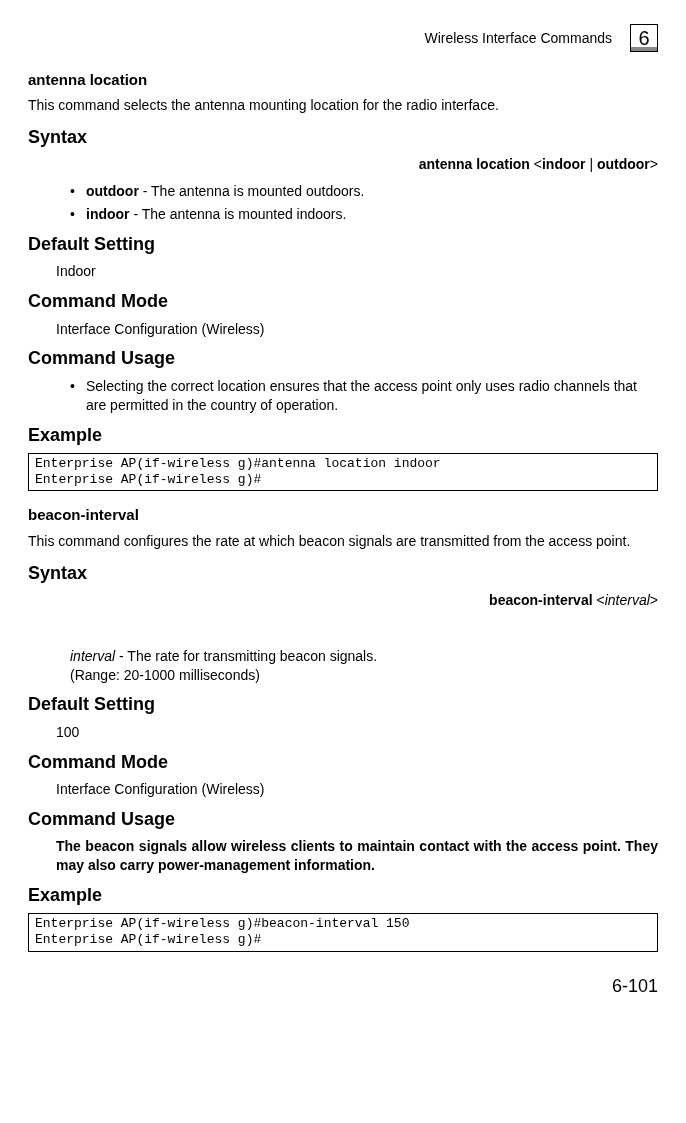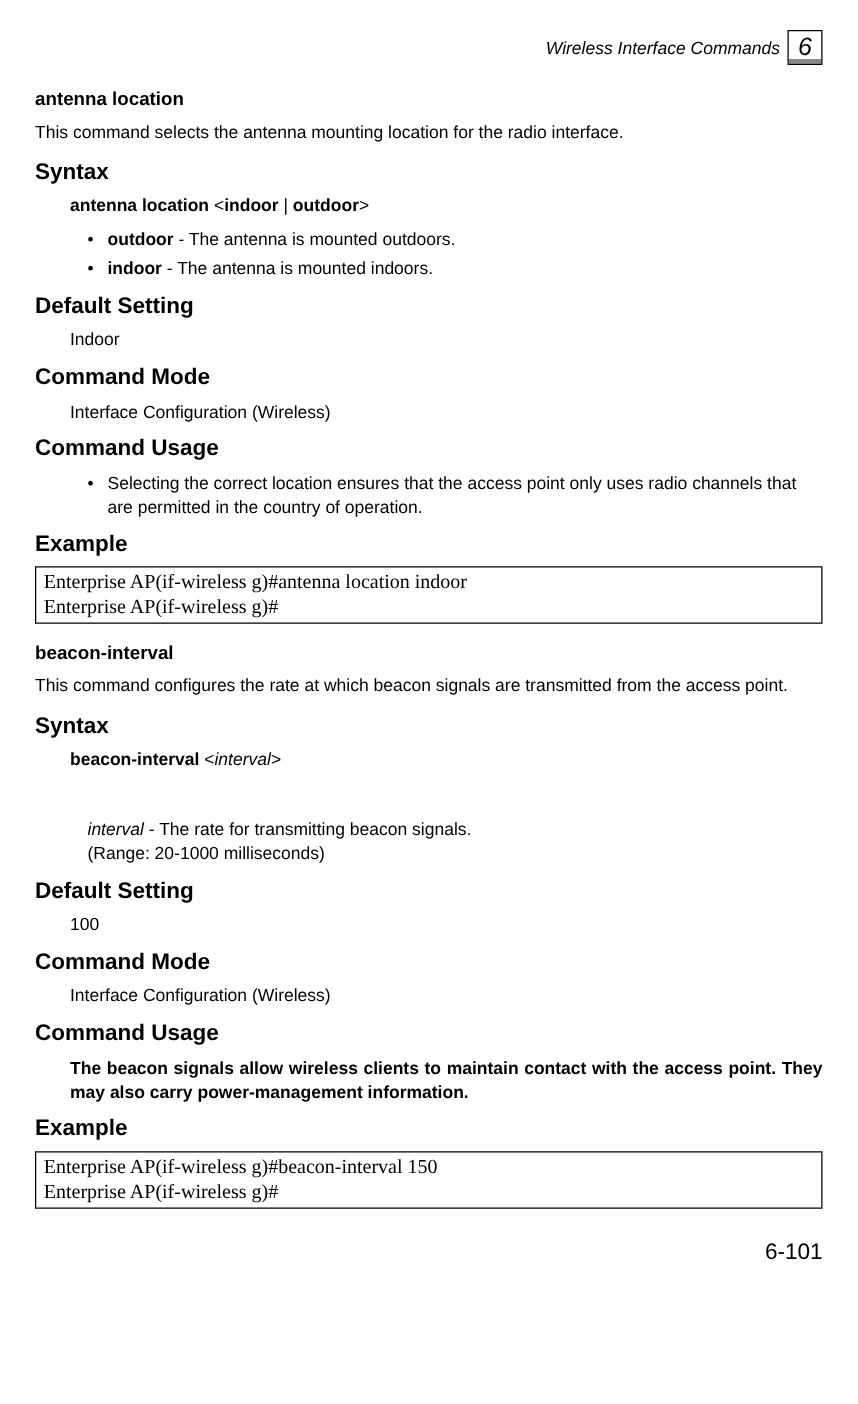--- a/index.html
+++ b/index.html
@@ -9,23 +9,22 @@
     font-size: 14px;
     color: #000;
     width: 686px;
     box-sizing: border-box;
     line-height: 1.35;
   }
   .header-row {
     display: flex;
     justify-content: flex-end;
     align-items: center;
-    gap: 6px;
+    gap: 18px;
     margin-bottom: 18px;
-    font-style: italic;
   }
   .header-text {
     font-weight: normal;
     font-size: 14px;
   }
   .chapter-box {
     border: 1px solid #000;
     width: 26px;
     height: 26px;
     display: flex;
@@ -57,20 +56,21 @@
   }
   .indent2 {
     margin-left: 42px;
     margin-bottom: 6px;
     margin-top: 37px;
   }
   .syntax-line {
     font-weight: bold;
     margin-left: 28px;
     margin-bottom: 8px;
+    text-align: right;
   }
   .syntax-line .nonbold {
     font-weight: normal;
   }
   .bullet-list {
     list-style: none;
     padding: 0;
     margin: 0 0 8px 42px;
   }
   .bullet-list li {
@@ -79,22 +79,22 @@
     margin-bottom: 4px;
   }
   .bullet-list li::before {
     content: "•";
     position: absolute;
     left: 0;
   }
   .bullet-list li b { font-weight: bold; }
   .code-box {
     border: 1px solid #000;
-    font-family: Liberation Serif, serif;
-    font-size: 16px;
+    font-family: Liberation Mono, monospace;
+    font-size: 13px;
     padding: 2px 6px;
     margin: 4px 0 14px 0;
     white-space: pre;
     line-height: 1.25;
   }
   .italic { font-style: italic; }
   .footer {
     text-align: right;
     font-size: 18px;
     margin-top: 22px;

